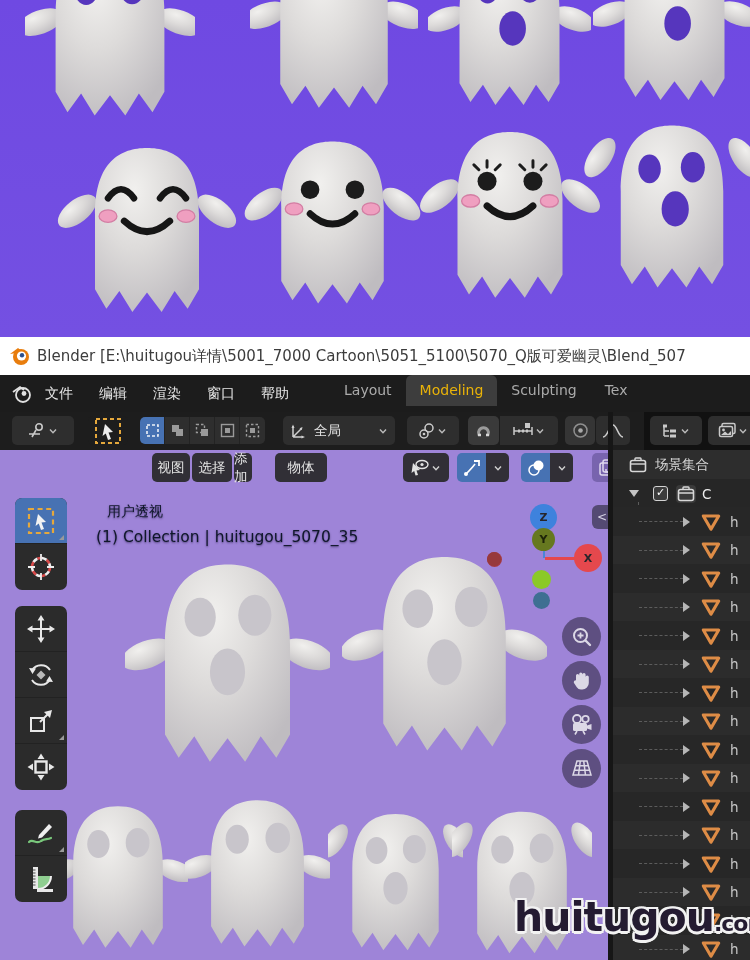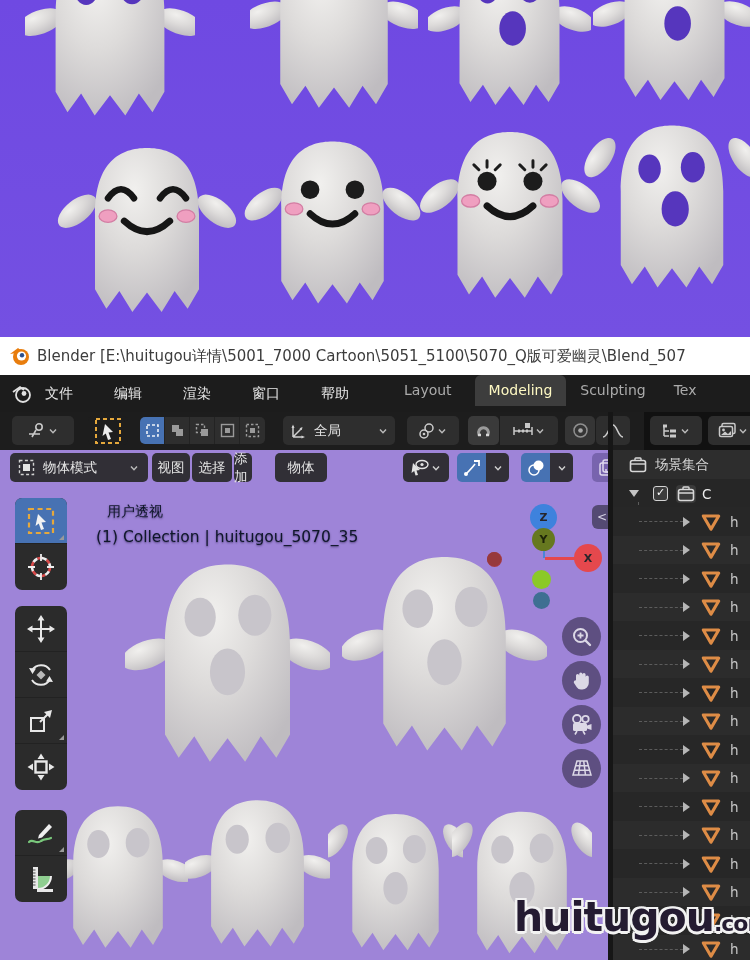--- a/index.html
+++ b/index.html
@@ -18,21 +18,21 @@
   #title-bar .ttl { font-size:15px; color:#3c3c3c; white-space:nowrap; margin-left:7px; }
 
   
   #menu-bar { position:absolute; left:0; top:375px; width:750px; height:37px;
     background:#1c1c1c; display:flex; align-items:center; padding-left:10px; overflow:hidden; }
   .menu-item { color:#e8e8e8; font-size:14px; padding:0 13px; height:100%;
     display:flex; align-items:center; cursor:default; }
   #ws-tabs { display:flex; align-items:flex-start; height:100%; margin-left:28px; }
   .ws-tab { color:#ababab; font-size:14px; padding:7px 14px 8px; white-space:nowrap;
     border-radius:6px 6px 0 0; }
-  .ws-tab.active { background:#3d3d3d; color:#fef9c3;margin-left:9px; }
+  .ws-tab.active { background:#3d3d3d; color:#eab308; }
 
   
   #strip { position:absolute; left:0; top:412px; width:644px; height:38px; background:#1d1d1d; }
   .tbtn { background:#2e2e2e; border-radius:5px; height:29px; display:flex;
     align-items:center; justify-content:center; position:absolute; top:4px; }
   .chev { width:8px; height:8px; margin:0 2px; }
   .seg { position:absolute; top:5px; height:27px; display:flex; }
   .seg .sbtn { width:25px; background:#2e2e2e; display:flex; align-items:center;
     justify-content:center; border-right:1px solid #232323; }
   .seg .sbtn:first-child { border-radius:5px 0 0 5px; }
@@ -190,21 +190,21 @@
     </svg>
     <span class="ttl">Blender [E:\huitugou详情\5001_7000 Cartoon\5051_5100\5070_Q版可爱幽灵\Blend_507</span>
   </div>
 
   <div id="menu-bar">
     <svg width="22" height="22" viewBox="0 0 22 22">
       <path d="M3,9 L10,4 L14,7" fill="none" stroke="#e0e0e0" stroke-width="1.8"></path>
       <circle cx="13" cy="12" r="7" fill="none" stroke="#e0e0e0" stroke-width="1.8"></circle>
       <circle cx="14" cy="10.5" r="2.4" fill="#e0e0e0"></circle>
     </svg>
-    <div id="menu-items" style="display: flex; gap: 15px;">
+    <div id="menu-items" style="display: flex;">
         <div class="menu-item">文件</div>
         <div class="menu-item">编辑</div>
         <div class="menu-item">渲染</div>
         <div class="menu-item">窗口</div>
         <div class="menu-item">帮助</div>
       </div>
     <div id="ws-tabs">
         <div class="ws-tab">Layout</div>
         <div class="ws-tab active">Modeling</div>
         <div class="ws-tab">Sculpting</div>
@@ -326,30 +326,20 @@
           <path d="M3,13 L7,9.5 L10,12 L13,9 L13,13 Z" fill="#c9c9c9"></path>
         </svg>
       <svg class="chev" viewBox="0 0 8 8">
           <path d="M1,2.5 L4,5.8 L7,2.5" fill="none" stroke="#bbb" stroke-width="1.4"></path>
         </svg>
     </div>
   </div>
 
   <div id="viewport">
 
-    <div class="vph" style="left:10px;width:138px;justify-content:flex-start;padding:0 8px">
-      <svg width="17" height="17" viewBox="0 0 17 17">
-          <rect x="1.5" y="1.5" width="14" height="14" fill="none" stroke="#d2d2d2" stroke-width="1.4" stroke-dasharray="3 2.4"></rect>
-          <rect x="5" y="5" width="7" height="7" fill="#e4e4e4"></rect>
-        </svg>
-      <span style="margin:0 10px 0 8px">物体模式</span>
-      <svg class="chev" style="margin-left:auto" viewBox="0 0 8 8">
-          <path d="M1,2.5 L4,5.8 L7,2.5" fill="none" stroke="#bbb" stroke-width="1.4"></path>
-        </svg>
-    </div>
     <div id="vp-menus">
         <div class="vph" style="left: 152px; width: 38px;">视图</div>
         <div class="vph" style="left: 192px; width: 40px;">选择</div>
         <div class="vph" style="left: 234px; width: 18px;">添加</div>
         <div class="vph" style="left: 275px; width: 52px;">物体</div>
       </div>
     <div class="vph" style="left:403px;width:46px">
       <svg width="20" height="17" viewBox="0 0 20 17">
           <path d="M3,4 L10,11 L6.5,11.5 L8,16 L5.5,16.5 L4.2,12 L1.5,14 Z" fill="#e2e2e2"></path>
           <ellipse cx="12" cy="5.5" rx="6" ry="4" fill="none" stroke="#e2e2e2" stroke-width="1.4"></ellipse>

